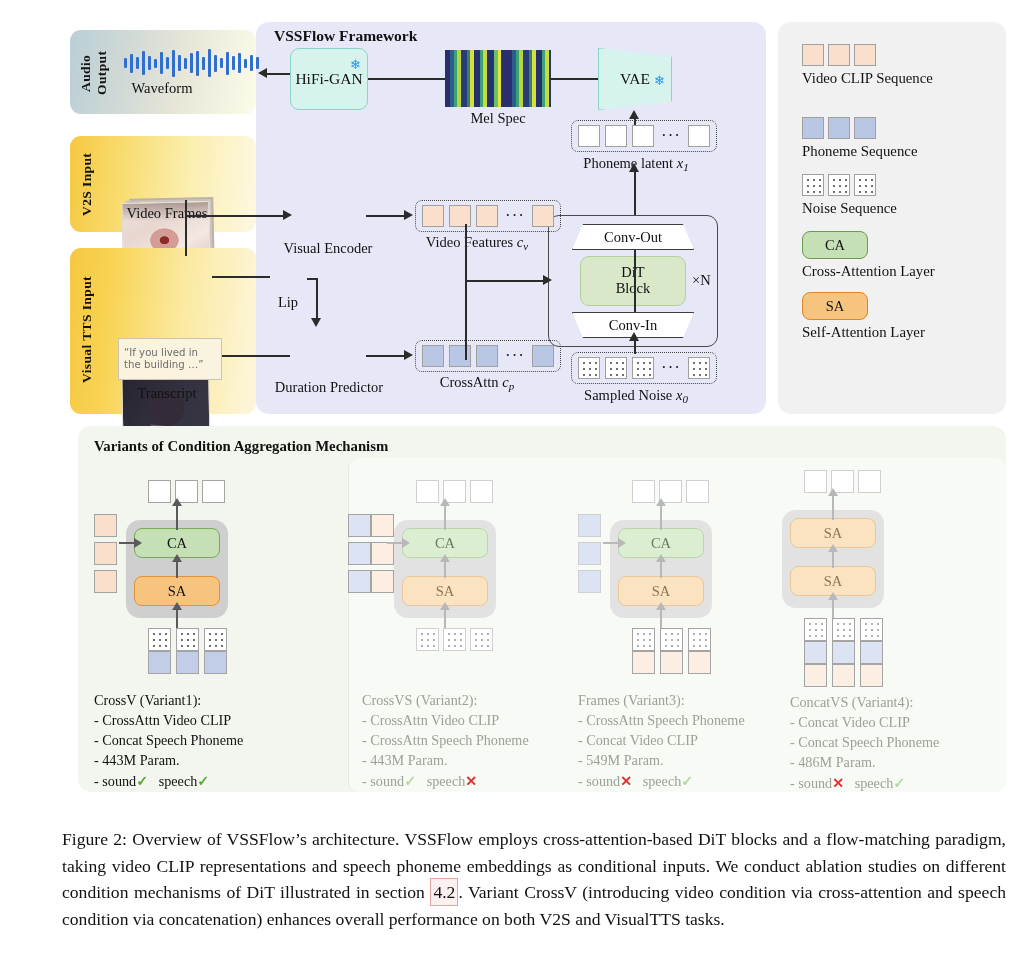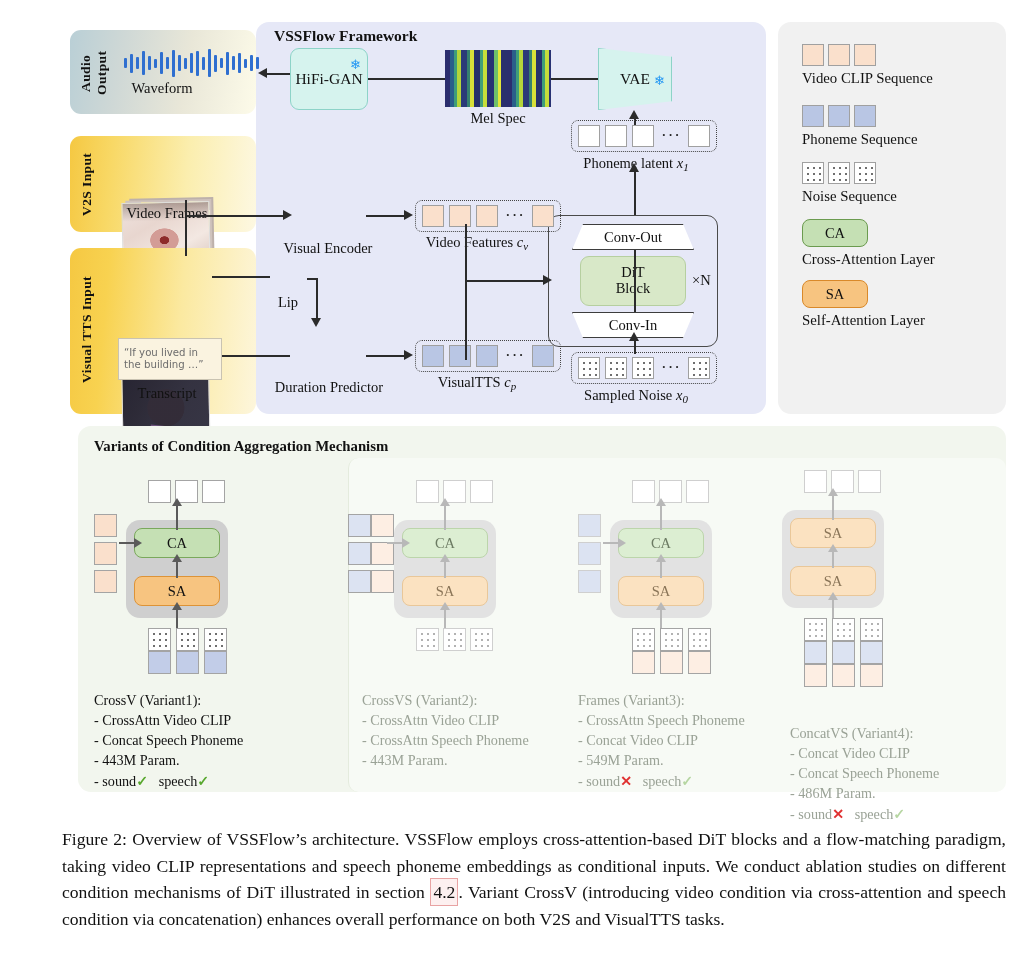--- a/index.html
+++ b/index.html
@@ -422,33 +422,33 @@
 </div>
 
 <div class="abs dashed-wrap" style="left:415px; top:340px;">
   <span class="tok tok-blue"></span>
   <span class="tok tok-blue"></span>
   <span class="tok tok-blue"></span>
   <span class="dots">···</span>
   <span class="tok tok-blue"></span>
 </div>
 <div class="abs cap" style="left:412px; top:374px; width:130px;">
-  <span>VisualTTS</span>
+  <span>CrossAttn</span>
   <span class="ital">c</span><span class="sub">p</span>
 </div>
 
 <div class="ar ar-v" style="left:465px; top:224px; height:56px;"></div>
 <div class="ar ar-v" style="left:465px; top:280px; height:80px;"></div>
 <div class="ar ar-h" style="left:465px; top:280px; width:82px;"></div>
 <div class="head head-r" style="left:543px; top:275px;"></div>
 
 <div class="abs" id="legend">
   <div style="padding:22px 0 0 24px;">
 
-    <div style="margin-bottom:18px;">
+    <div style="margin-bottom:30px;">
       <div class="lg-row">
         <span class="tok tok-orange"></span>
         <span class="tok tok-orange"></span>
         <span class="tok tok-orange"></span>
       </div>
       <div class="lg-txt">Video CLIP Sequence</div>
     </div>
 
     <div style="margin-bottom:14px;">
       <div class="lg-row">
@@ -575,20 +575,24 @@
       <span class="t t-no"></span>
       <span class="t t-no"></span>
       <span class="t t-no"></span>
     </div>
   </div>
   <div class="vcap faded" style="margin-top:32px;">
     <div>CrossVS (Variant2):</div>
     <div>- CrossAttn Video CLIP</div>
     <div>- CrossAttn Speech Phoneme</div>
     <div>- 443M Param.</div>
+    <div>
+      <span>- sound</span><span class="ok faded">✓</span>
+      &nbsp;&nbsp;<span>speech</span><span class="no">✕</span>
+    </div>
   </div>
 </div>
 
 <div class="vcol fd" style="left:578px;">
   <div class="vdiag">
     <div class="tokg" style="left:54px; top:22px;">
       <span class="t t-wh"></span>
       <span class="t t-wh"></span>
       <span class="t t-wh"></span>
     </div>
@@ -664,21 +668,21 @@
           <div class="t-bl"></div>
           <div class="t-or"></div>
         </div>
       <div class="col">
           <div class="t-no"></div>
           <div class="t-bl"></div>
           <div class="t-or"></div>
         </div>
     </div>
   </div>
-  <div class="vcap faded" style="margin-top:65px;">
+  <div class="vcap faded" style="margin-top:34px;">
     <div>ConcatVS (Variant4):</div>
     <div>- Concat  Video CLIP</div>
     <div>- Concat Speech  Phoneme</div>
     <div>- 486M Param.</div>
     <div>
       <span>- sound</span><span class="no">✕</span>
       &nbsp;&nbsp;<span>speech</span><span class="ok faded">✓</span>
     </div>
   </div>
 </div>

